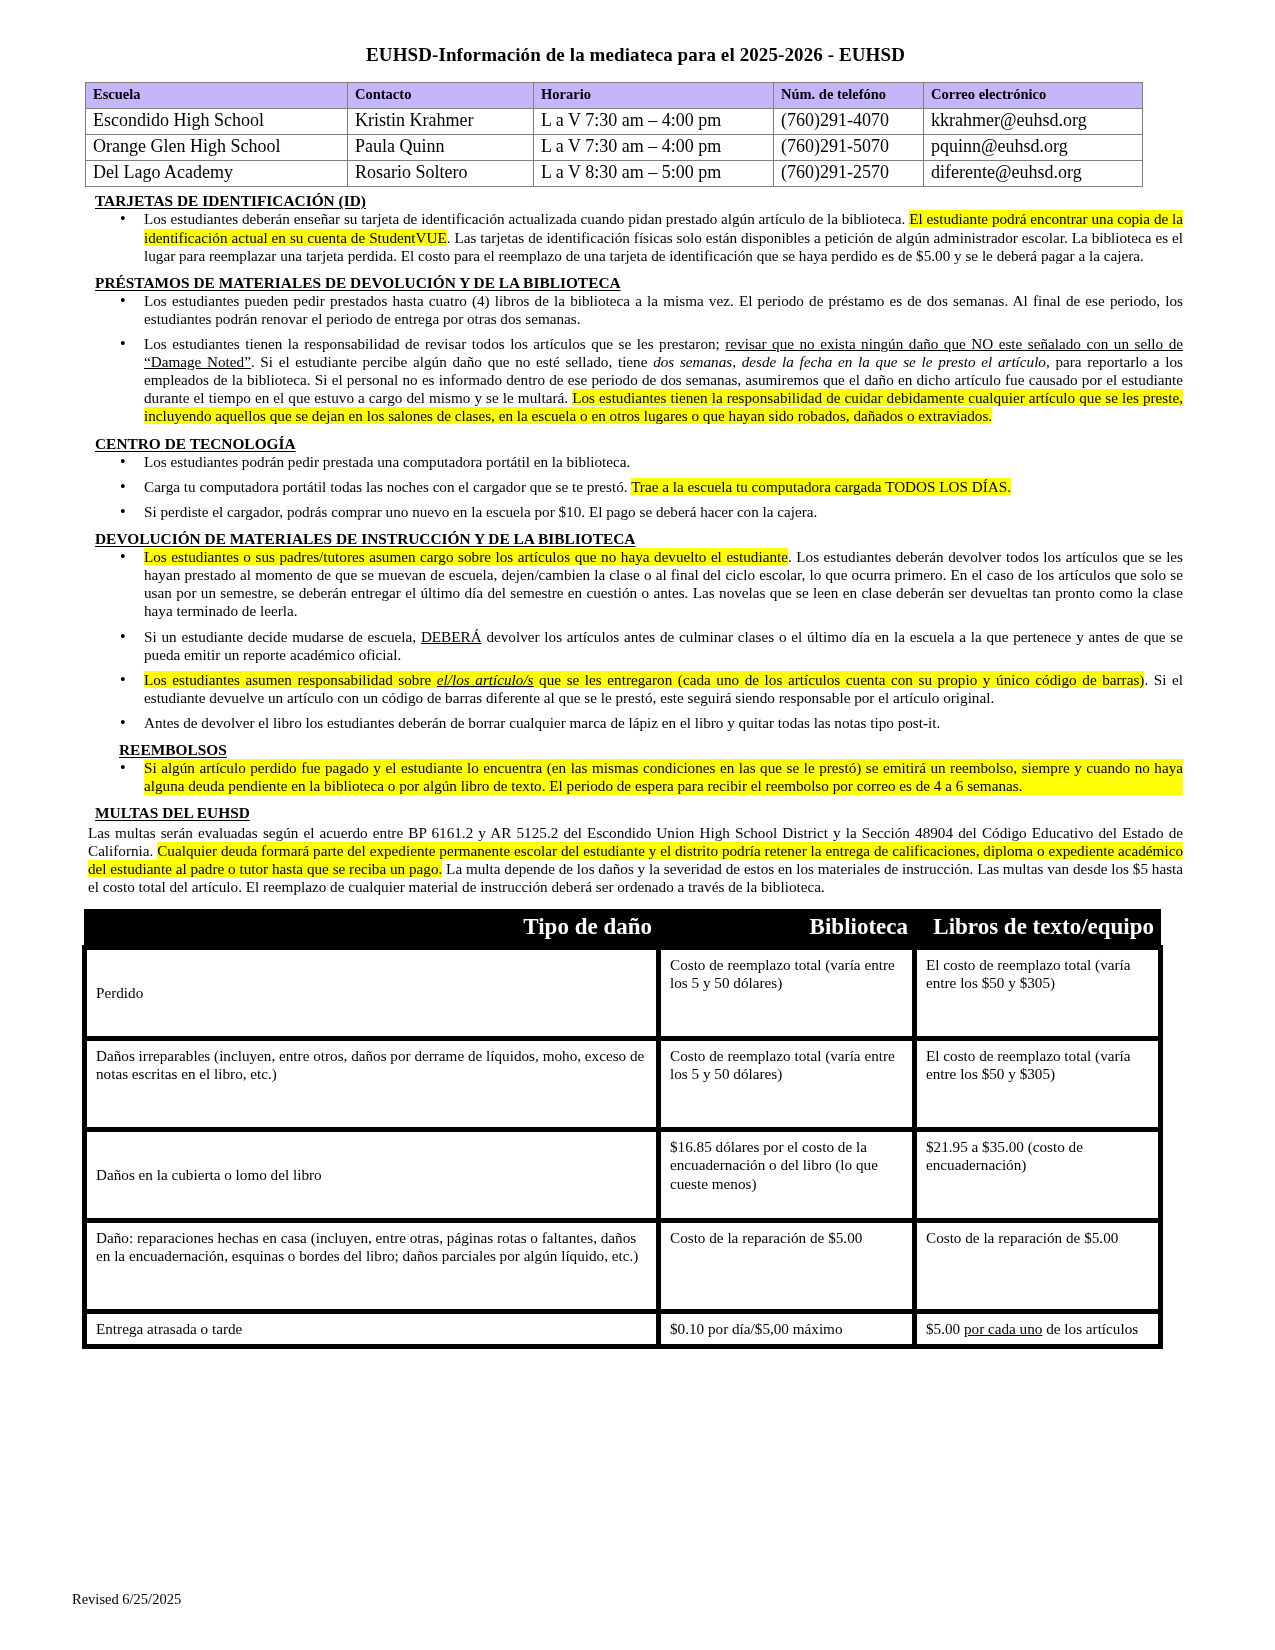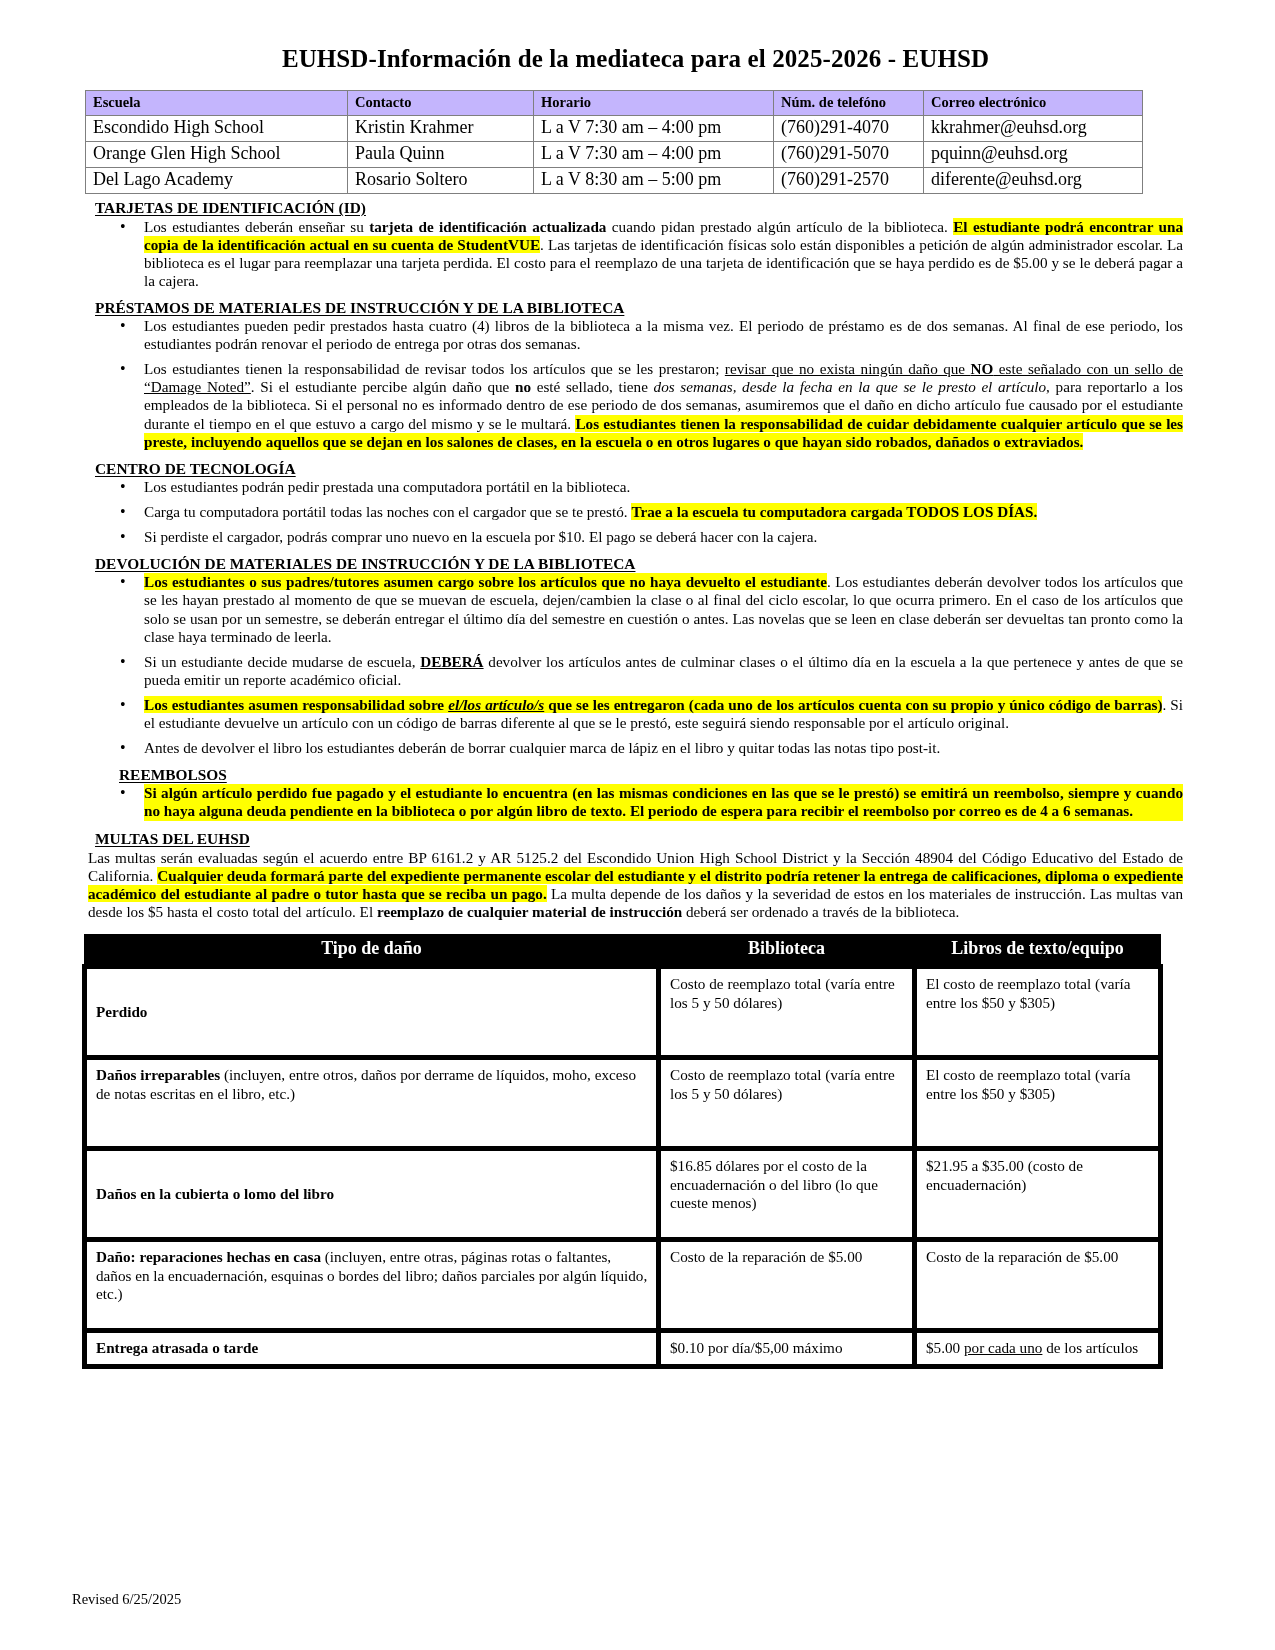--- a/index.html
+++ b/index.html
@@ -20,21 +20,21 @@
     position: relative;
     width: 1275px;
     height: 1650px;
     box-sizing: border-box;
     padding: 40px 92px 0 88px;
   }
   
   .doc-title {
     text-align: center;
     font-weight: bold;
-    font-size: 25px;
+    font-size: 19px;
     letter-spacing: 0.1px;
     margin: 4px 0 16px 0;
   }
   
   table.contacts {
     border-collapse: collapse;
     width: 1057px;
     margin-left: -3px;
     table-layout: fixed;
   }
@@ -83,39 +83,39 @@
     left: -24px;
     top: -1px;
     font-size: 16px;
   }
   p.plain {
     margin: 1px 0 0 0;
     text-align: justify;
     line-height: 1.19;
   }
   .hl { background: #ffff00; }
-  b, .b { font-weight: bold; }
+  b, .b { font-weight: normal; }
   i, .i { font-style: italic; }
   u, .u { text-decoration: underline; }
   
   table.damage {
     border-collapse: collapse;
     width: 1076px;
     margin-left: -6px;
     margin-top: 13px;
     table-layout: fixed;
   }
   table.damage th {
     background: #000000;
     color: #ffffff;
     font-weight: bold;
-    font-size: 18px;
+    font-size: 23px;
     padding: 3px 6px 5px 6px;
     border: 1px solid #000000;
-    text-align: center;
+    text-align: right;
   }
   table.damage td {
     border: 5px solid #000000;
     padding: 6px 8px 6px 9px;
     font-size: 15.2px;
     vertical-align: top;
     line-height: 1.2;
   }
   table.damage td.type {
     font-weight: bold;
@@ -181,21 +181,21 @@
   </table>
 
   <div class="sec-wrap">
     <h2 class="sec">TARJETAS DE IDENTIFICACIÓN (ID)</h2>
     <ul class="bl">
       <li><span>Los estudiantes deberán enseñar su </span><b>tarjeta de identificación actualizada</b><span> cuando pidan prestado algún artículo de la biblioteca. </span><b class="hl">El estudiante podrá encontrar una copia de la identificación actual en su cuenta de StudentVUE</b><span>. Las tarjetas de identificación físicas solo están disponibles a petición de algún administrador escolar. La biblioteca es el lugar para reemplazar una tarjeta perdida. El costo para el reemplazo de una tarjeta de identificación que se haya perdido es de $5.00 y se le deberá pagar a la cajera.</span></li>
     </ul>
   </div>
 
   <div class="sec-wrap">
-    <h2 class="sec">PRÉSTAMOS DE MATERIALES DE INSTRUCCIÓN Y DE LA BIBLIOTECA </h2>
+    <h2 class="sec">PRÉSTAMOS DE MATERIALES DE DEVOLUCIÓN Y DE LA BIBLIOTECA </h2>
     <ul class="bl">
       <li><span>Los estudiantes pueden pedir prestados hasta cuatro (4) libros de la biblioteca a la misma vez. El periodo de préstamo es de dos semanas. Al final de ese periodo, los estudiantes podrán renovar el periodo de entrega por otras dos semanas.</span></li>
       <li><span>Los estudiantes tienen la responsabilidad de revisar todos los artículos que se les prestaron; </span><u><span>revisar que no exista ningún daño que </span><b>NO</b><span> este señalado con un sello de “Damage Noted”</span></u><span>. Si el estudiante percibe algún daño que </span><b>no</b><span> esté sellado, tiene </span><i>dos semanas, desde la fecha en la que se le presto el artículo</i><span>, para reportarlo a los empleados de la biblioteca. Si el personal no es informado dentro de ese periodo de dos semanas, asumiremos que el daño en dicho artículo fue causado por el estudiante durante el tiempo en el que estuvo a cargo del mismo y se le multará. </span><b class="hl">Los estudiantes tienen la responsabilidad de cuidar debidamente cualquier artículo que se les preste, incluyendo aquellos que se dejan en los salones de clases, en la escuela o en otros lugares o que hayan sido robados, dañados o extraviados.</b></li>
     </ul>
   </div>
 
   <div class="sec-wrap">
     <h2 class="sec">CENTRO DE TECNOLOGÍA</h2>
     <ul class="bl">
       <li><span>Los estudiantes podrán pedir prestada una computadora portátil en la biblioteca.</span></li>

